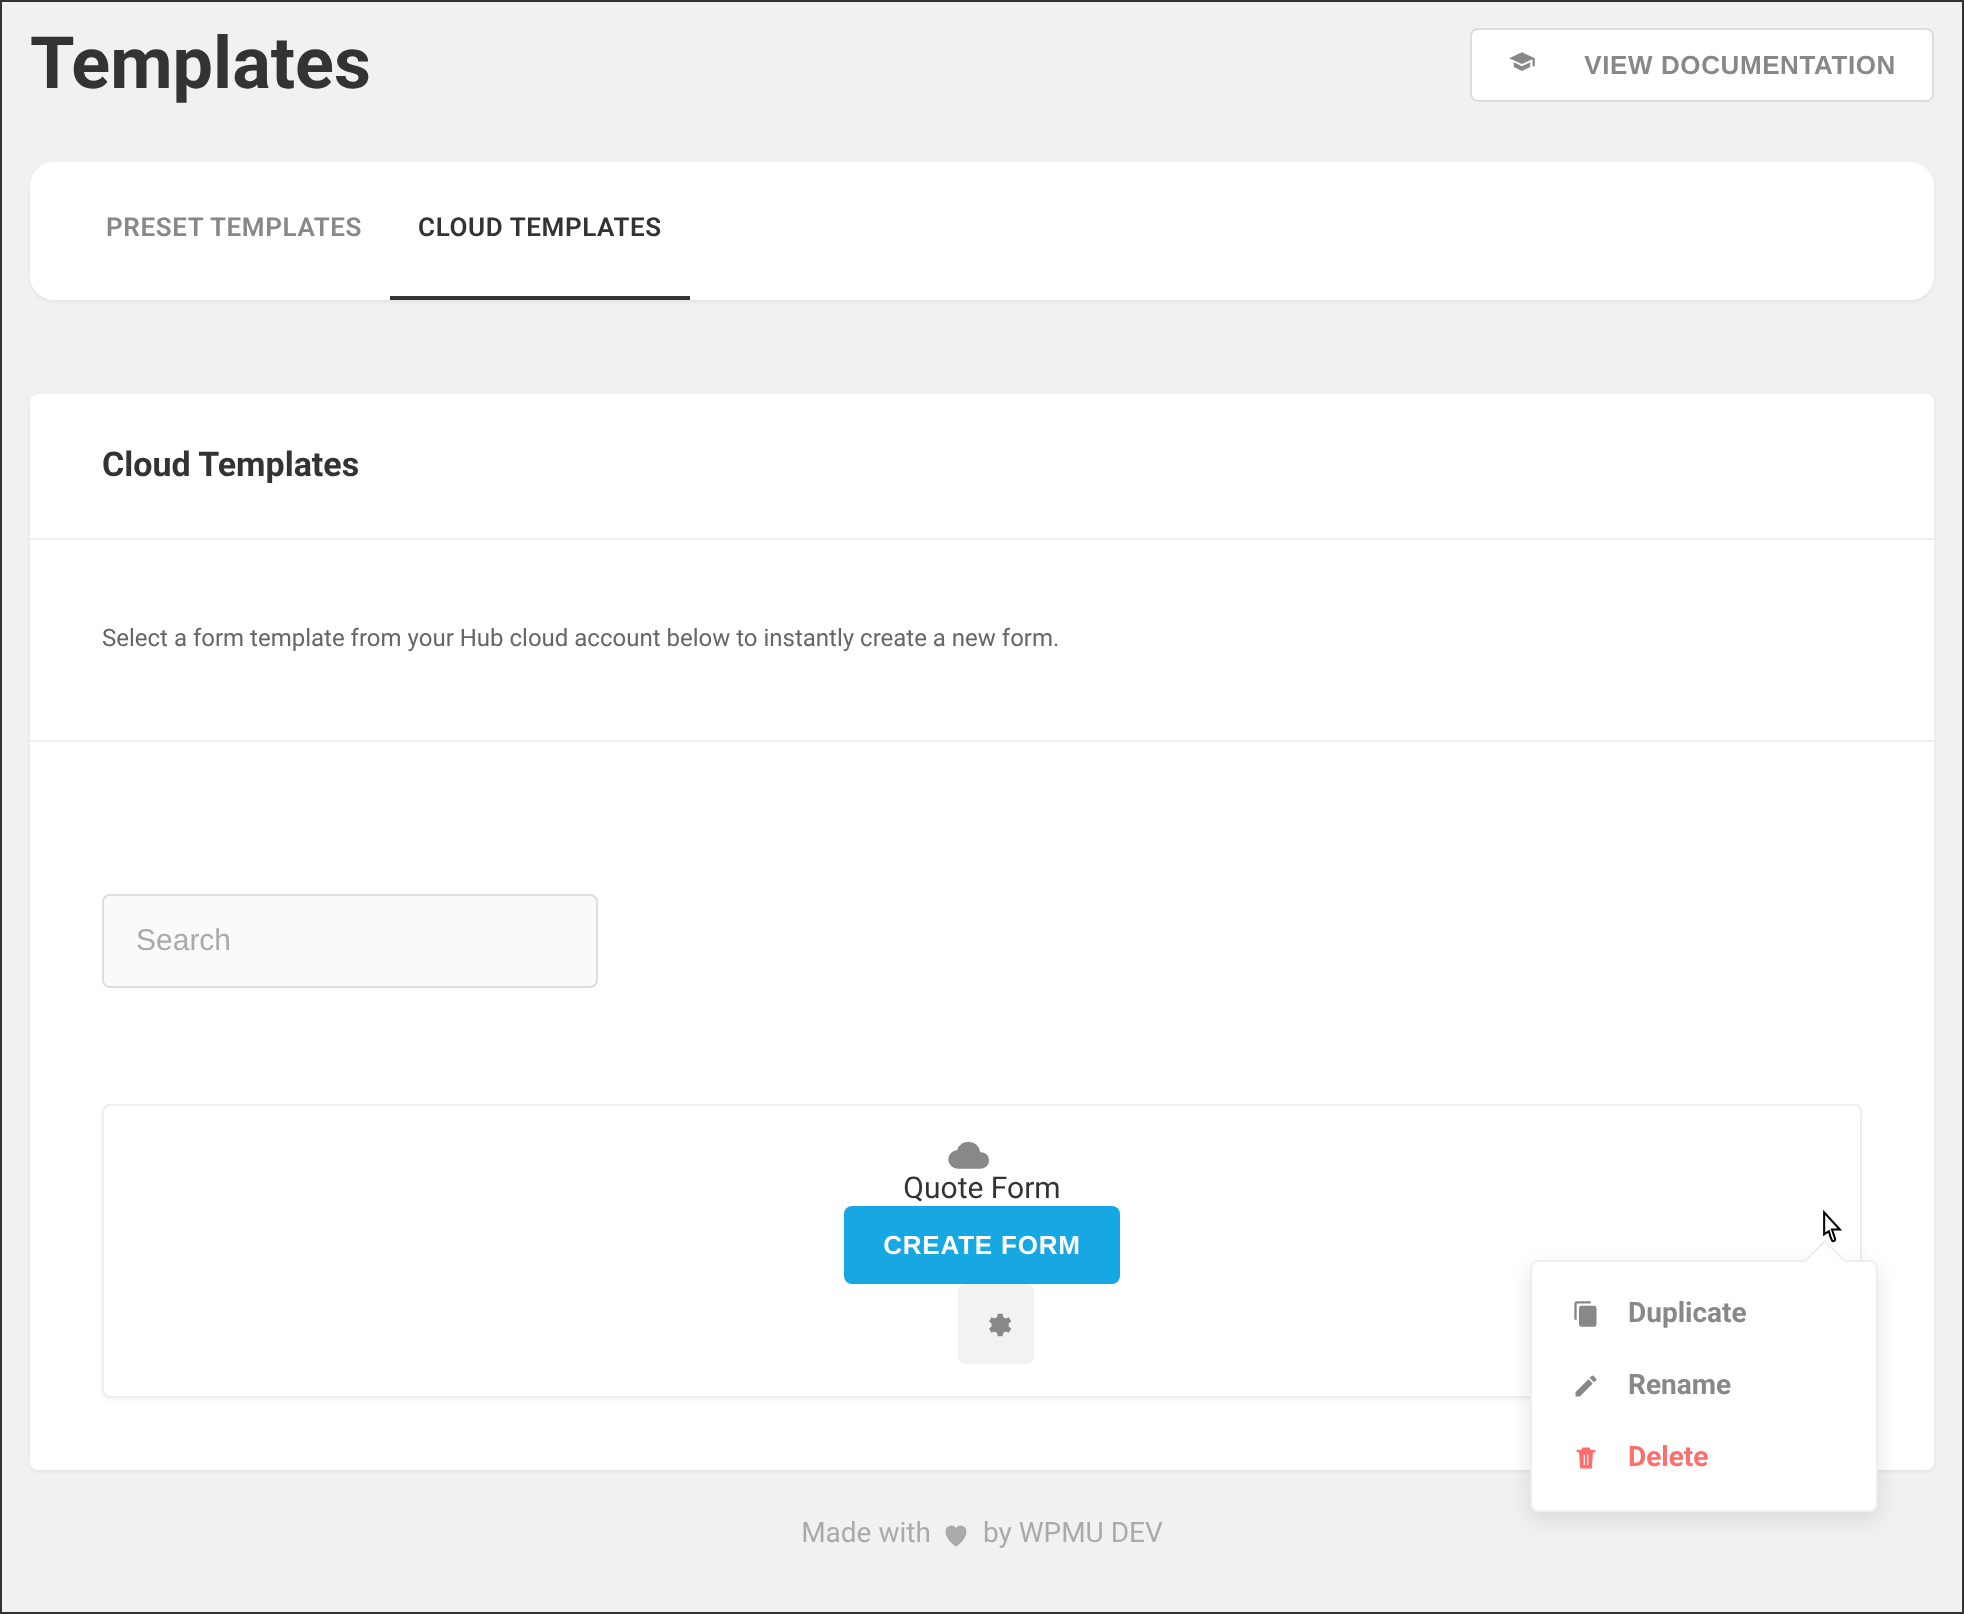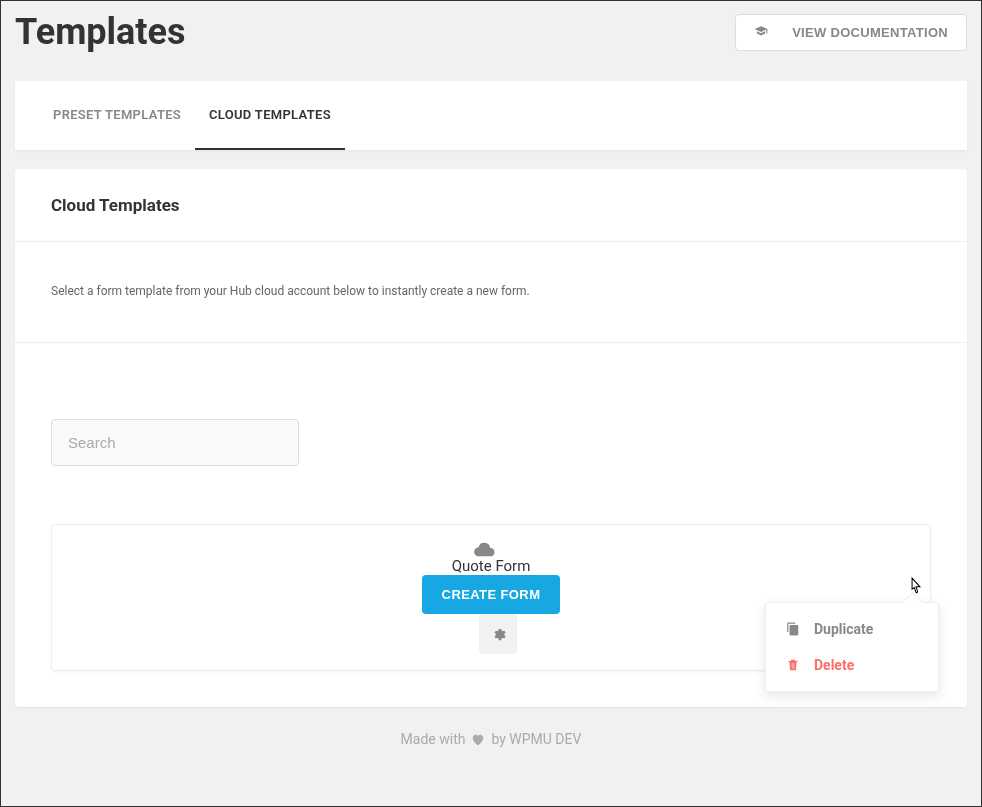--- a/index.html
+++ b/index.html
@@ -34,23 +34,23 @@
   padding: 10px 18px;
   font-size: 13px;
   font-weight: 700;
   color: #888;
   letter-spacing: 0.3px;
   cursor: pointer;
 }
 .doc-btn svg { width: 14px; height: 14px; }
 .tabs-card {
   background: #fff;
-  border-radius: 0;
+  border-radius: 12px;
   box-shadow: 0 1px 2px rgba(0,0,0,0.06);
-  margin-bottom: 19px;
+  margin-bottom: 47px;
 }
 .tabs {
   display: flex;
   padding: 0 24px;
 }
 .tab {
   padding: 26px 14px;
   font-size: 13px;
   font-weight: 600;
   color: #888;
@@ -236,20 +236,26 @@
       <svg class="cursor-icon" viewBox="0 0 28 28">
           <path fill="#fff" stroke="#000" stroke-width="1.3" d="M9 4v14l3-2c1 4 1.5 5 2 6 1 1 2 0 2-1l-2-6h5L9 4z"></path>
         </svg>
       <div class="dropdown">
         <div class="dropdown-item">
           <svg viewBox="0 0 24 24" fill="currentColor">
               <path d="M16 1H4a2 2 0 0 0-2 2v14h2V3h12V1zm3 4H8a2 2 0 0 0-2 2v14a2 2 0 0 0 2 2h11a2 2 0 0 0 2-2V7a2 2 0 0 0-2-2z"></path>
             </svg>
           <span>Duplicate</span>
         </div>
+        <div class="dropdown-item">
+          <svg viewBox="0 0 24 24" fill="currentColor">
+              <path d="M3 17.25V21h3.75L17.81 9.94l-3.75-3.75L3 17.25zM20.71 7.04a1 1 0 0 0 0-1.41l-2.34-2.34a1 1 0 0 0-1.41 0l-1.83 1.83 3.75 3.75 1.83-1.83z"></path>
+            </svg>
+          <span>Rename</span>
+        </div>
         <div class="dropdown-item danger">
           <svg viewBox="0 0 24 24" fill="currentColor">
               <path d="M6 7h12l-1 14H7L6 7zm3-4h6l1 2h4v2H4V5h4l1-2zm1 6v9h1V9h-1zm3 0v9h1V9h-1z"></path>
             </svg>
           <span>Delete</span>
         </div>
       </div>
     </div>
   </div>
 

